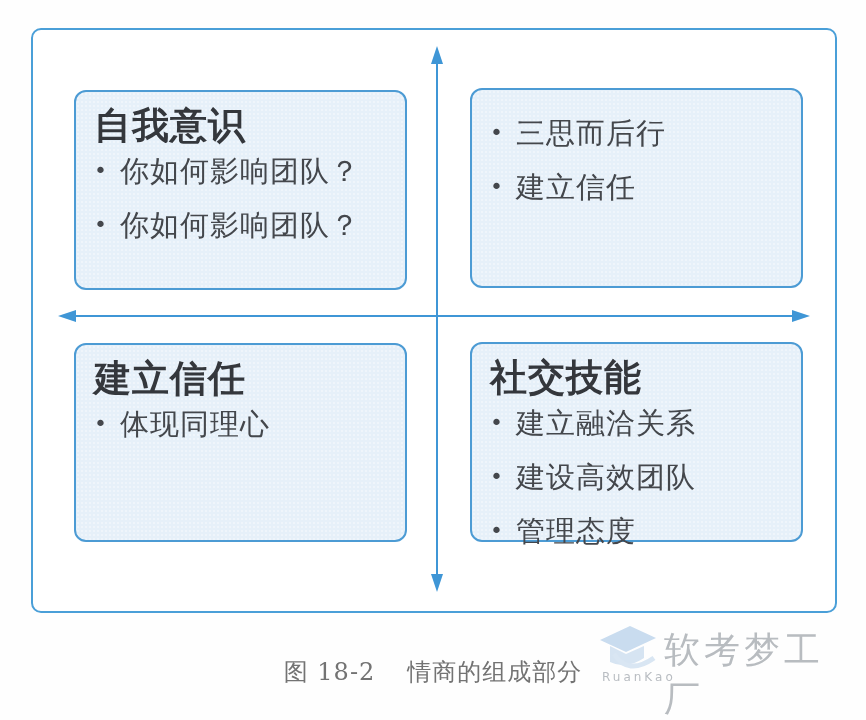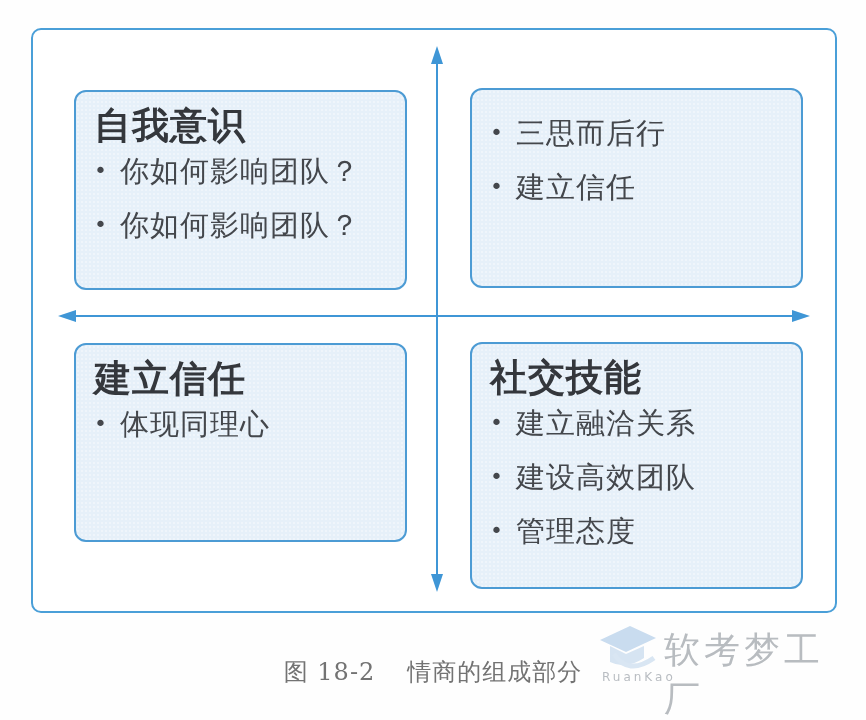--- a/index.html
+++ b/index.html
@@ -25,21 +25,21 @@
       font-size: 37px; font-weight: bold; line-height: 36px; letter-spacing: 1px; color: #34373c;
     }
     .box ul { list-style: none; margin: 0; padding: 0; }
     .box li {
       font-size: 29px; line-height: 53px; color: #44474c; letter-spacing: 1px; white-space: nowrap;
     }
     .box li .bullet { display: inline-block; width: 26px; font-size: 22px; vertical-align: 3px; }
     #box-tl { left: 74px; top: 90px; width: 333px; height: 200px; }
     #box-tr { left: 470px; top: 88px; width: 333px; height: 200px; }
     #box-bl { left: 74px; top: 343px; width: 333px; height: 199px; }
-    #box-br { left: 470px; top: 342px; width: 333px; height: 247px; }
+    #box-br { left: 470px; top: 342px; width: 333px; height: 200px; }
     .caption {
       position: absolute; left: 0; width: 866px; top: 656px; text-align: center;
       font-family: "DejaVu Serif", serif; font-size: 24px; color: #737373; letter-spacing: 1px;
     }
     .caption .num { margin-right: 32px; }
     .watermark {
       position: absolute; left: 592px; top: 618px; width: 270px; height: 70px;
     }
     .watermark .wm-text {
       position: absolute; left: 72px; top: 8px; font-size: 36px; color: #b8bcc0; letter-spacing: 4px;

